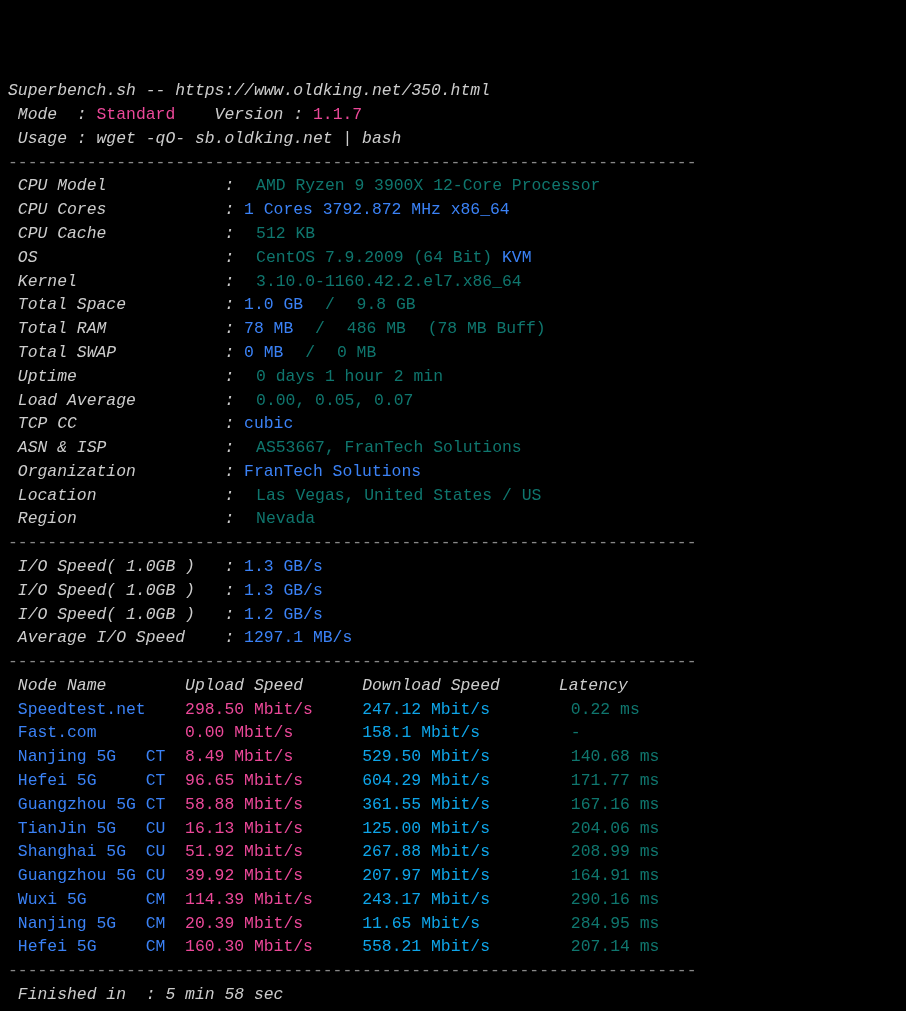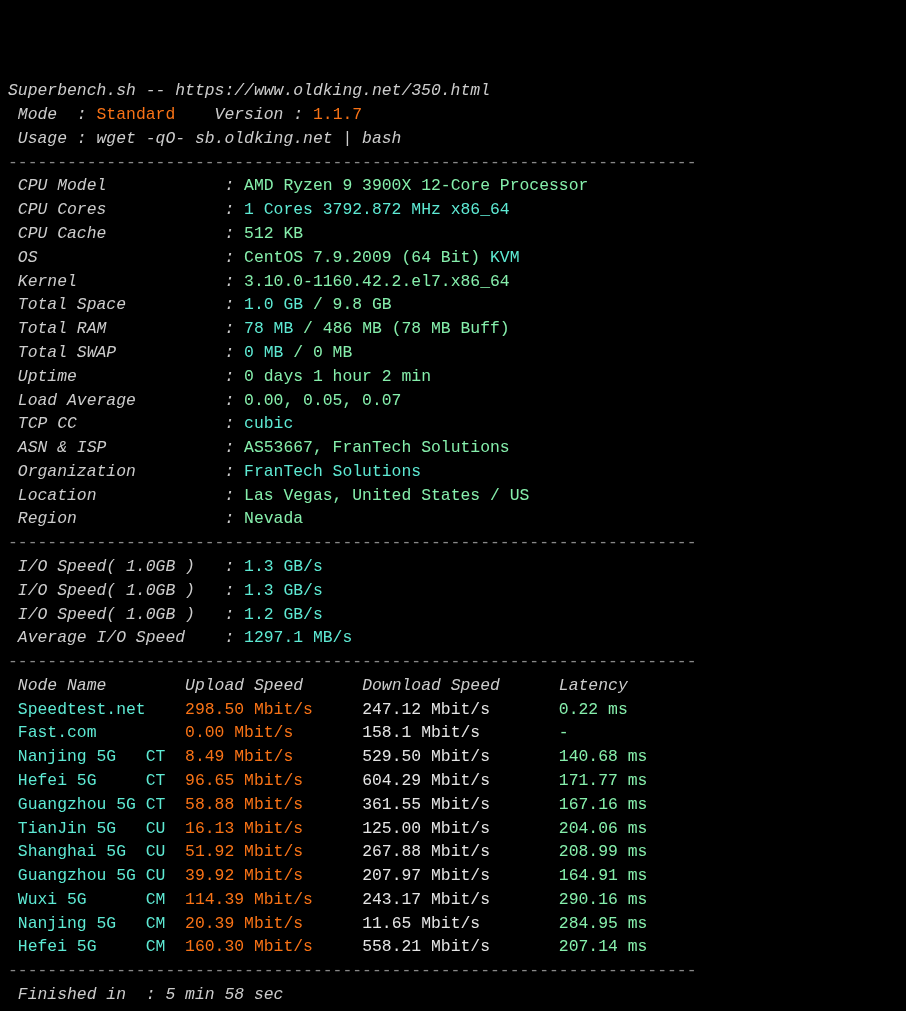--- a/index.html
+++ b/index.html
@@ -8,24 +8,24 @@
     background: #000000;
     color: #cccccc;
     font-family: "Courier New", monospace;
     font-size: 16.4px;
     line-height: 1.45;
     white-space: pre;
     width: 906px;
     box-sizing: border-box;
   }
   .white { color: #cccccc; font-style: italic; }
-  .green { color: #f97316; }
-  .cyan  { color: #86efac; }
-  .yellow{ color: #5eead4; }
-  .red   { color: #e5e5e5; font-family: Liberation Mono, monospace; }
+  .green { color: #ec4899; }
+  .cyan  { color: #0f766e; margin-left: 12px; }
+  .yellow{ color: #3b82f6; }
+  .red   { color: #0ea5e9; font-family: Liberation Mono, monospace; }
   .dash  { color: #888888; }
 </style>
 </head>
 <body>
 
 
 <div id="out"><div><span class="white">Superbench.sh -- https://www.oldking.net/350.html</span></div><div><span class="white"> Mode  : </span><span class="green">Standard</span><span class="white">    Version : </span><span class="green">1.1.7</span></div><div><span class="white"> Usage : </span><span class="white">wget -qO- sb.oldking.net | bash</span></div><div><span class="dash">----------------------------------------------------------------------</span></div><div><span class="white"> CPU Model            : </span><span class="cyan">AMD Ryzen 9 3900X 12-Core Processor</span></div><div><span class="white"> CPU Cores            : </span><span class="yellow">1 Cores 3792.872 MHz x86_64</span></div><div><span class="white"> CPU Cache            : </span><span class="cyan">512 KB</span></div><div><span class="white"> OS                   : </span><span class="cyan">CentOS 7.9.2009 (64 Bit)</span><span class="yellow"> KVM</span></div><div><span class="white"> Kernel               : </span><span class="cyan">3.10.0-1160.42.2.el7.x86_64</span></div><div><span class="white"> Total Space          : </span><span class="yellow">1.0 GB </span><span class="cyan">/</span><span class="cyan"> 9.8 GB</span></div><div><span class="white"> Total RAM            : </span><span class="yellow">78 MB </span><span class="cyan">/</span><span class="cyan"> 486 MB </span><span class="cyan">(78 MB Buff)</span></div><div><span class="white"> Total SWAP           : </span><span class="yellow">0 MB </span><span class="cyan">/</span><span class="cyan"> 0 MB</span></div><div><span class="white"> Uptime               : </span><span class="cyan">0 days 1 hour 2 min</span></div><div><span class="white"> Load Average         : </span><span class="cyan">0.00, 0.05, 0.07</span></div><div><span class="white"> TCP CC               : </span><span class="yellow">cubic</span></div><div><span class="white"> ASN &amp; ISP            : </span><span class="cyan">AS53667, FranTech Solutions</span></div><div><span class="white"> Organization         : </span><span class="yellow">FranTech Solutions</span></div><div><span class="white"> Location             : </span><span class="cyan">Las Vegas, United States / US</span></div><div><span class="white"> Region               : </span><span class="cyan">Nevada</span></div><div><span class="dash">----------------------------------------------------------------------</span></div><div><span class="white"> I/O Speed( 1.0GB )   : </span><span class="yellow">1.3 GB/s</span></div><div><span class="white"> I/O Speed( 1.0GB )   : </span><span class="yellow">1.3 GB/s</span></div><div><span class="white"> I/O Speed( 1.0GB )   : </span><span class="yellow">1.2 GB/s</span></div><div><span class="white"> Average I/O Speed    : </span><span class="yellow">1297.1 MB/s</span></div><div><span class="dash">----------------------------------------------------------------------</span></div><div><span class="white"> Node Name        </span><span class="white">Upload Speed      </span><span class="white">Download Speed      </span><span class="white">Latency</span></div><div><span class="yellow"> Speedtest.net    </span><span class="green">298.50 Mbit/s     </span><span class="red">247.12 Mbit/s       </span><span class="cyan">0.22 ms</span></div><div><span class="yellow"> Fast.com         </span><span class="green">0.00 Mbit/s       </span><span class="red">158.1 Mbit/s        </span><span class="cyan">-</span></div><div><span class="yellow"> Nanjing 5G   CT  </span><span class="green">8.49 Mbit/s       </span><span class="red">529.50 Mbit/s       </span><span class="cyan">140.68 ms</span></div><div><span class="yellow"> Hefei 5G     CT  </span><span class="green">96.65 Mbit/s      </span><span class="red">604.29 Mbit/s       </span><span class="cyan">171.77 ms</span></div><div><span class="yellow"> Guangzhou 5G CT  </span><span class="green">58.88 Mbit/s      </span><span class="red">361.55 Mbit/s       </span><span class="cyan">167.16 ms</span></div><div><span class="yellow"> TianJin 5G   CU  </span><span class="green">16.13 Mbit/s      </span><span class="red">125.00 Mbit/s       </span><span class="cyan">204.06 ms</span></div><div><span class="yellow"> Shanghai 5G  CU  </span><span class="green">51.92 Mbit/s      </span><span class="red">267.88 Mbit/s       </span><span class="cyan">208.99 ms</span></div><div><span class="yellow"> Guangzhou 5G CU  </span><span class="green">39.92 Mbit/s      </span><span class="red">207.97 Mbit/s       </span><span class="cyan">164.91 ms</span></div><div><span class="yellow"> Wuxi 5G      CM  </span><span class="green">114.39 Mbit/s     </span><span class="red">243.17 Mbit/s       </span><span class="cyan">290.16 ms</span></div><div><span class="yellow"> Nanjing 5G   CM  </span><span class="green">20.39 Mbit/s      </span><span class="red">11.65 Mbit/s        </span><span class="cyan">284.95 ms</span></div><div><span class="yellow"> Hefei 5G     CM  </span><span class="green">160.30 Mbit/s     </span><span class="red">558.21 Mbit/s       </span><span class="cyan">207.14 ms</span></div><div><span class="dash">----------------------------------------------------------------------</span></div><div><span class="white"> Finished in  : </span><span class="white">5 min 58 sec</span></div><div><span class="white"> Timestamp    : </span><span class="white">2021-11-02 15:32:38 GMT+8</span></div></div>
 
 
 

